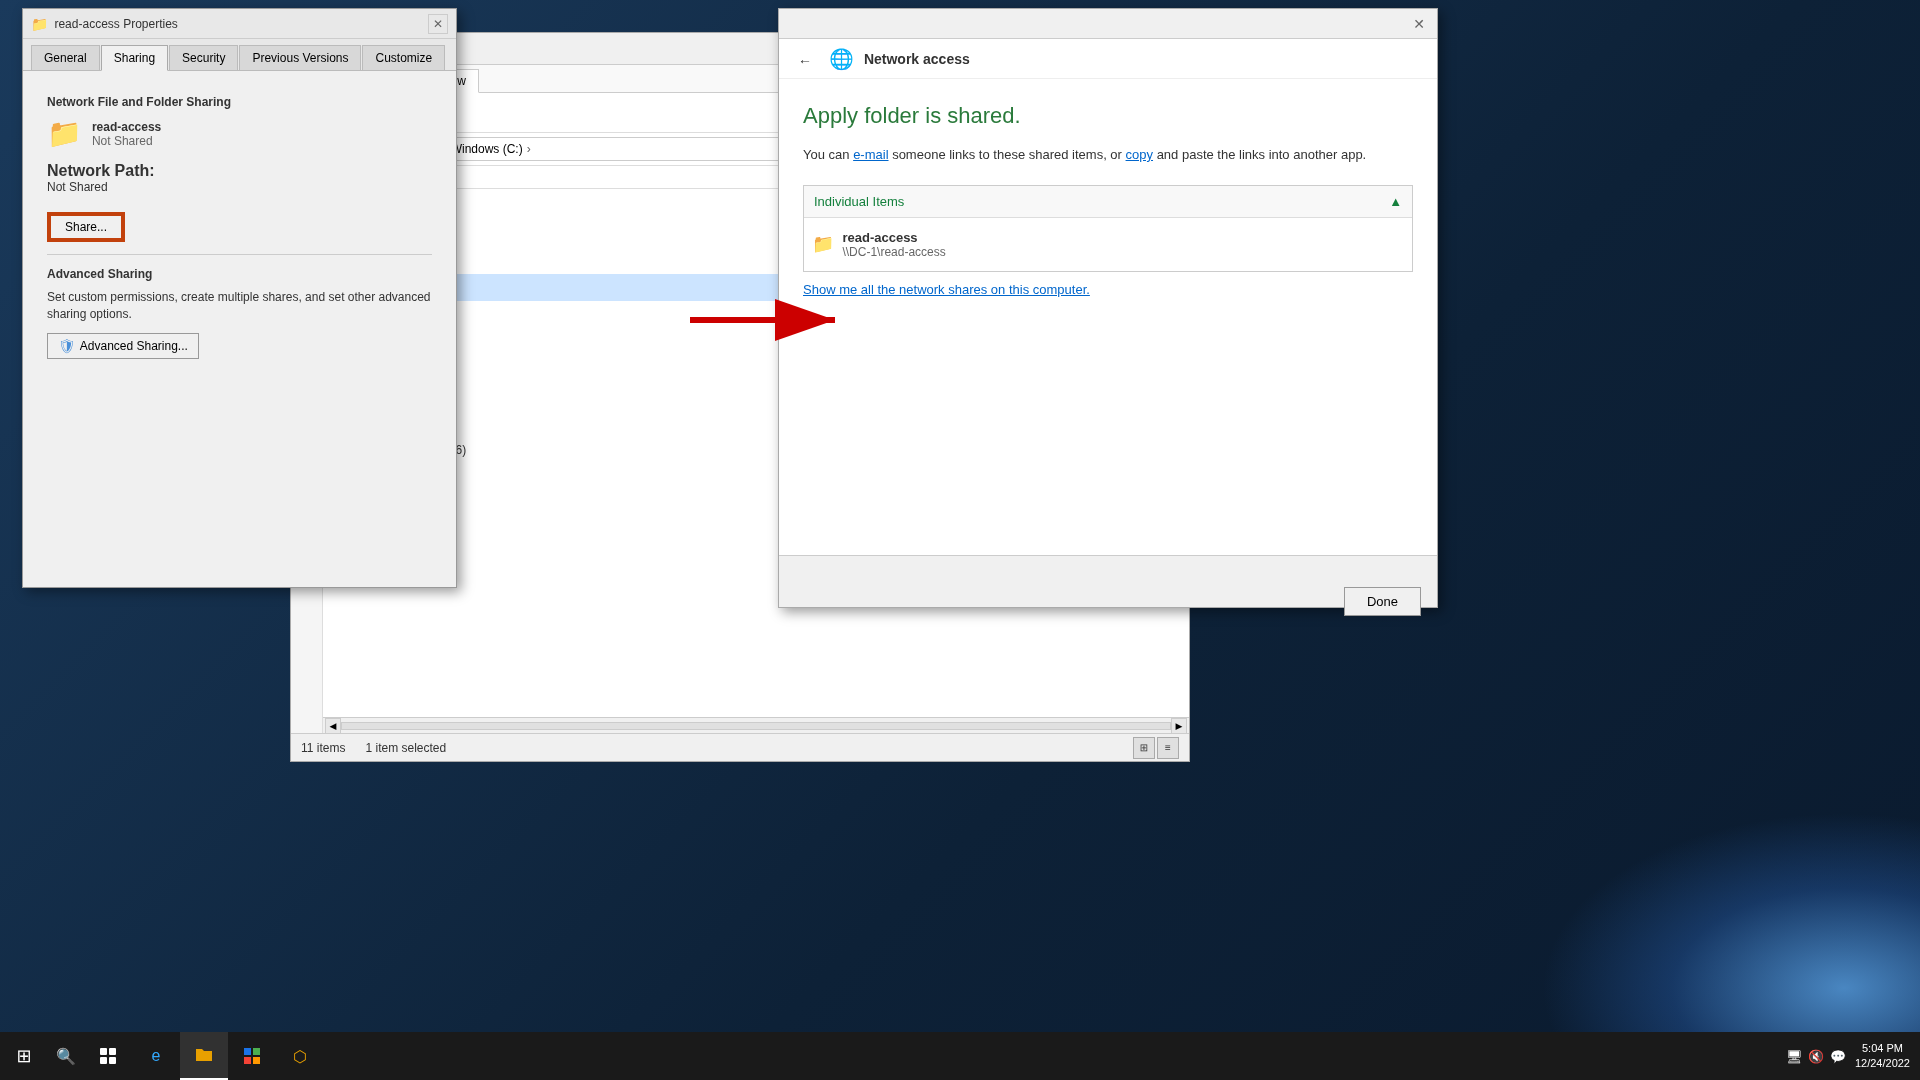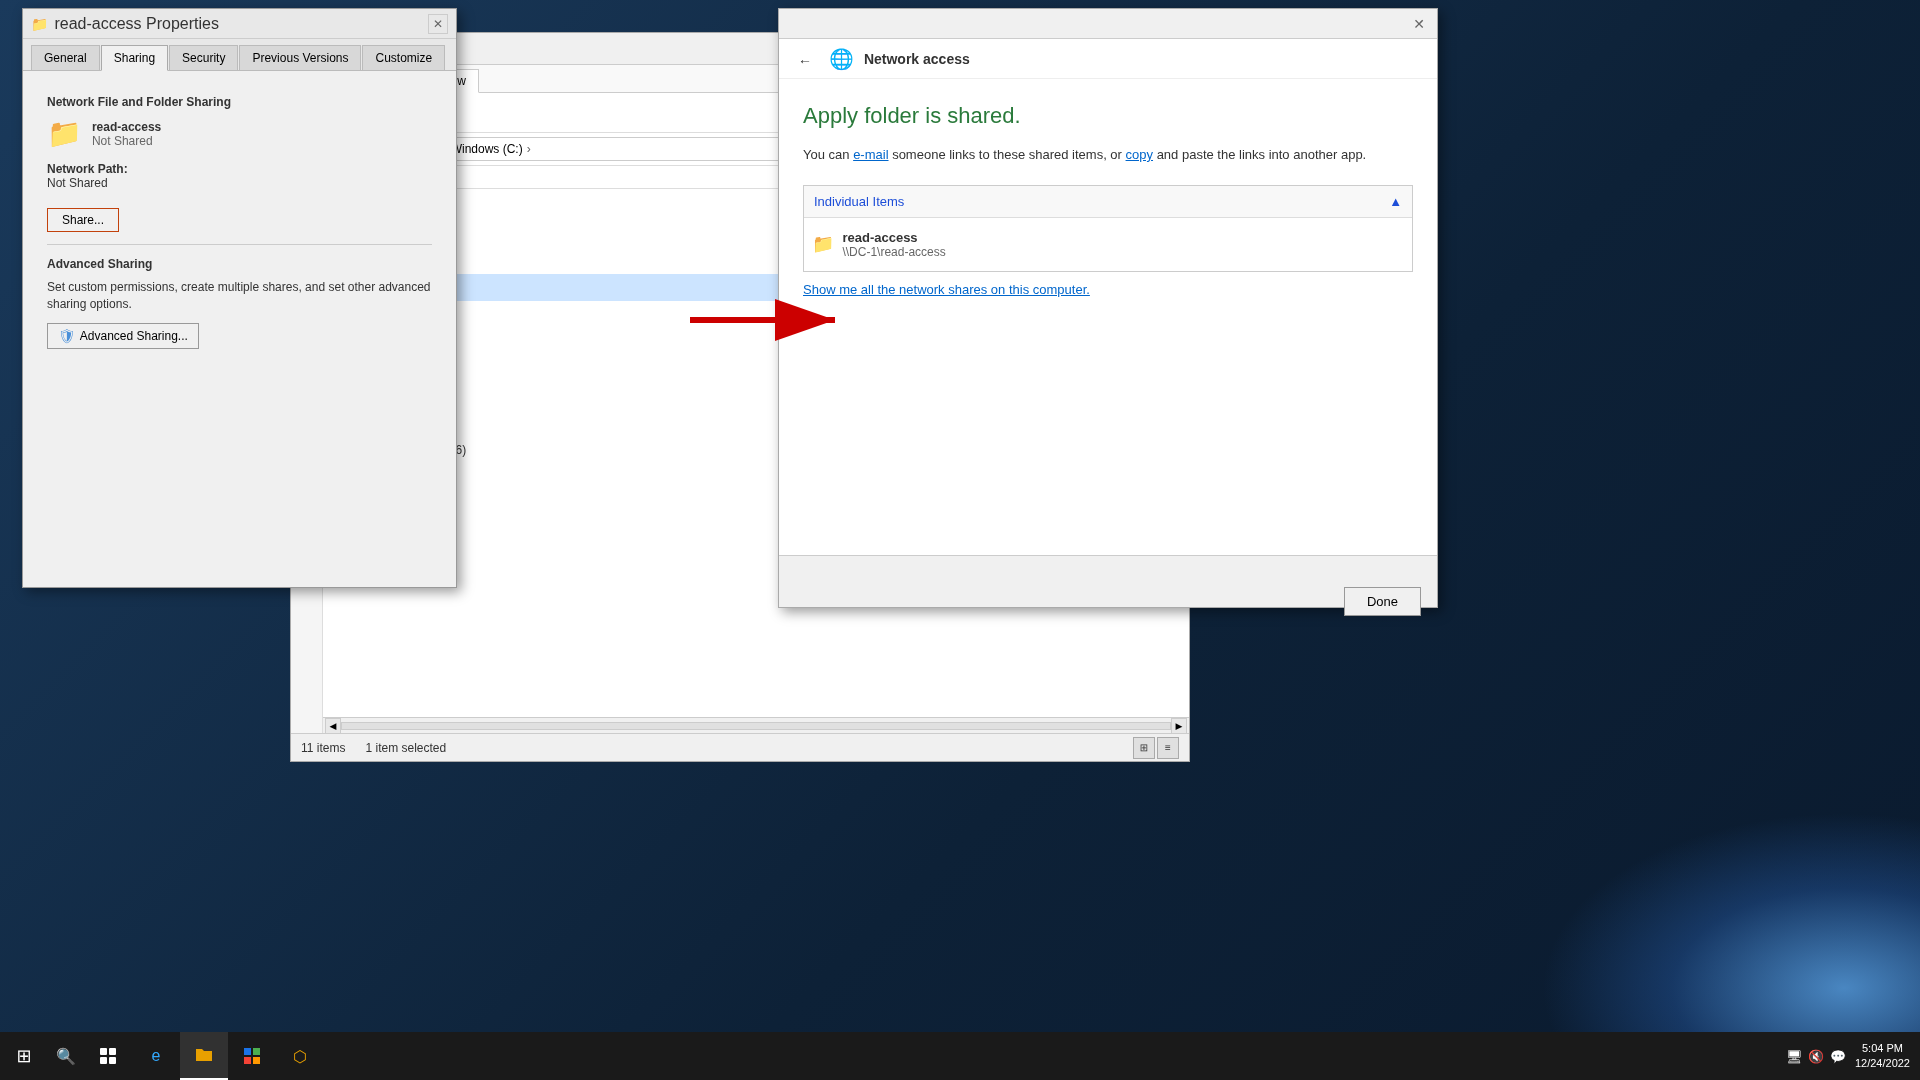--- a/index.html
+++ b/index.html
@@ -304,21 +304,21 @@
       font-size: 12px;
       color: #333;
     }
     .dialog-title-icon {
       color: #e8a000;
       font-size: 14px;
       margin-right: 6px;
     }
     .dialog-titlebar-title {
       flex: 1;
-      font-size: 16px;
+      font-size: 12px;
     }
     .dialog-close-btn {
       width: 20px;
       height: 20px;
       background: #e8e8e8;
       border: 1px solid #ccc;
       display: flex;
       align-items: center;
       justify-content: center;
       cursor: pointer;
@@ -375,33 +375,33 @@
       font-weight: 600;
       color: #333;
     }
     .share-status {
       color: #666;
     }
     .network-path-section {
       margin-bottom: 12px;
     }
     .label-text {
-      font-size: 12px;
+      font-size: 16px;
       color: #333;
       font-weight: 600;
     }
     .value-text {
       font-size: 12px;
       color: #333;
     }
     .share-btn {
       padding: 4px 14px;
       font-size: 12px;
       background: #f0f0f0;
-      border: 1px solid #c2410c;
+      border: 4px solid #c2410c;
       cursor: pointer;
       margin-top: 6px;
     }
     .divider {
       height: 1px;
       background: #ccc;
       margin: 12px 0;
     }
     .advanced-section {
     }
@@ -527,21 +527,21 @@
       border: 1px solid #ccc;
       background: white;
       margin-bottom: 8px;
     }
     .np-dropdown-header {
       padding: 8px 10px;
       display: flex;
       align-items: center;
       justify-content: space-between;
       font-size: 13px;
-      color: #1d4ed8;
+      color: #15803d;
       cursor: pointer;
       background: #f8f8f8;
       border-bottom: 1px solid #ddd;
     }
     .np-dropdown-content {
       padding: 8px;
     }
     .np-shared-item {
       display: flex;
       align-items: center;

